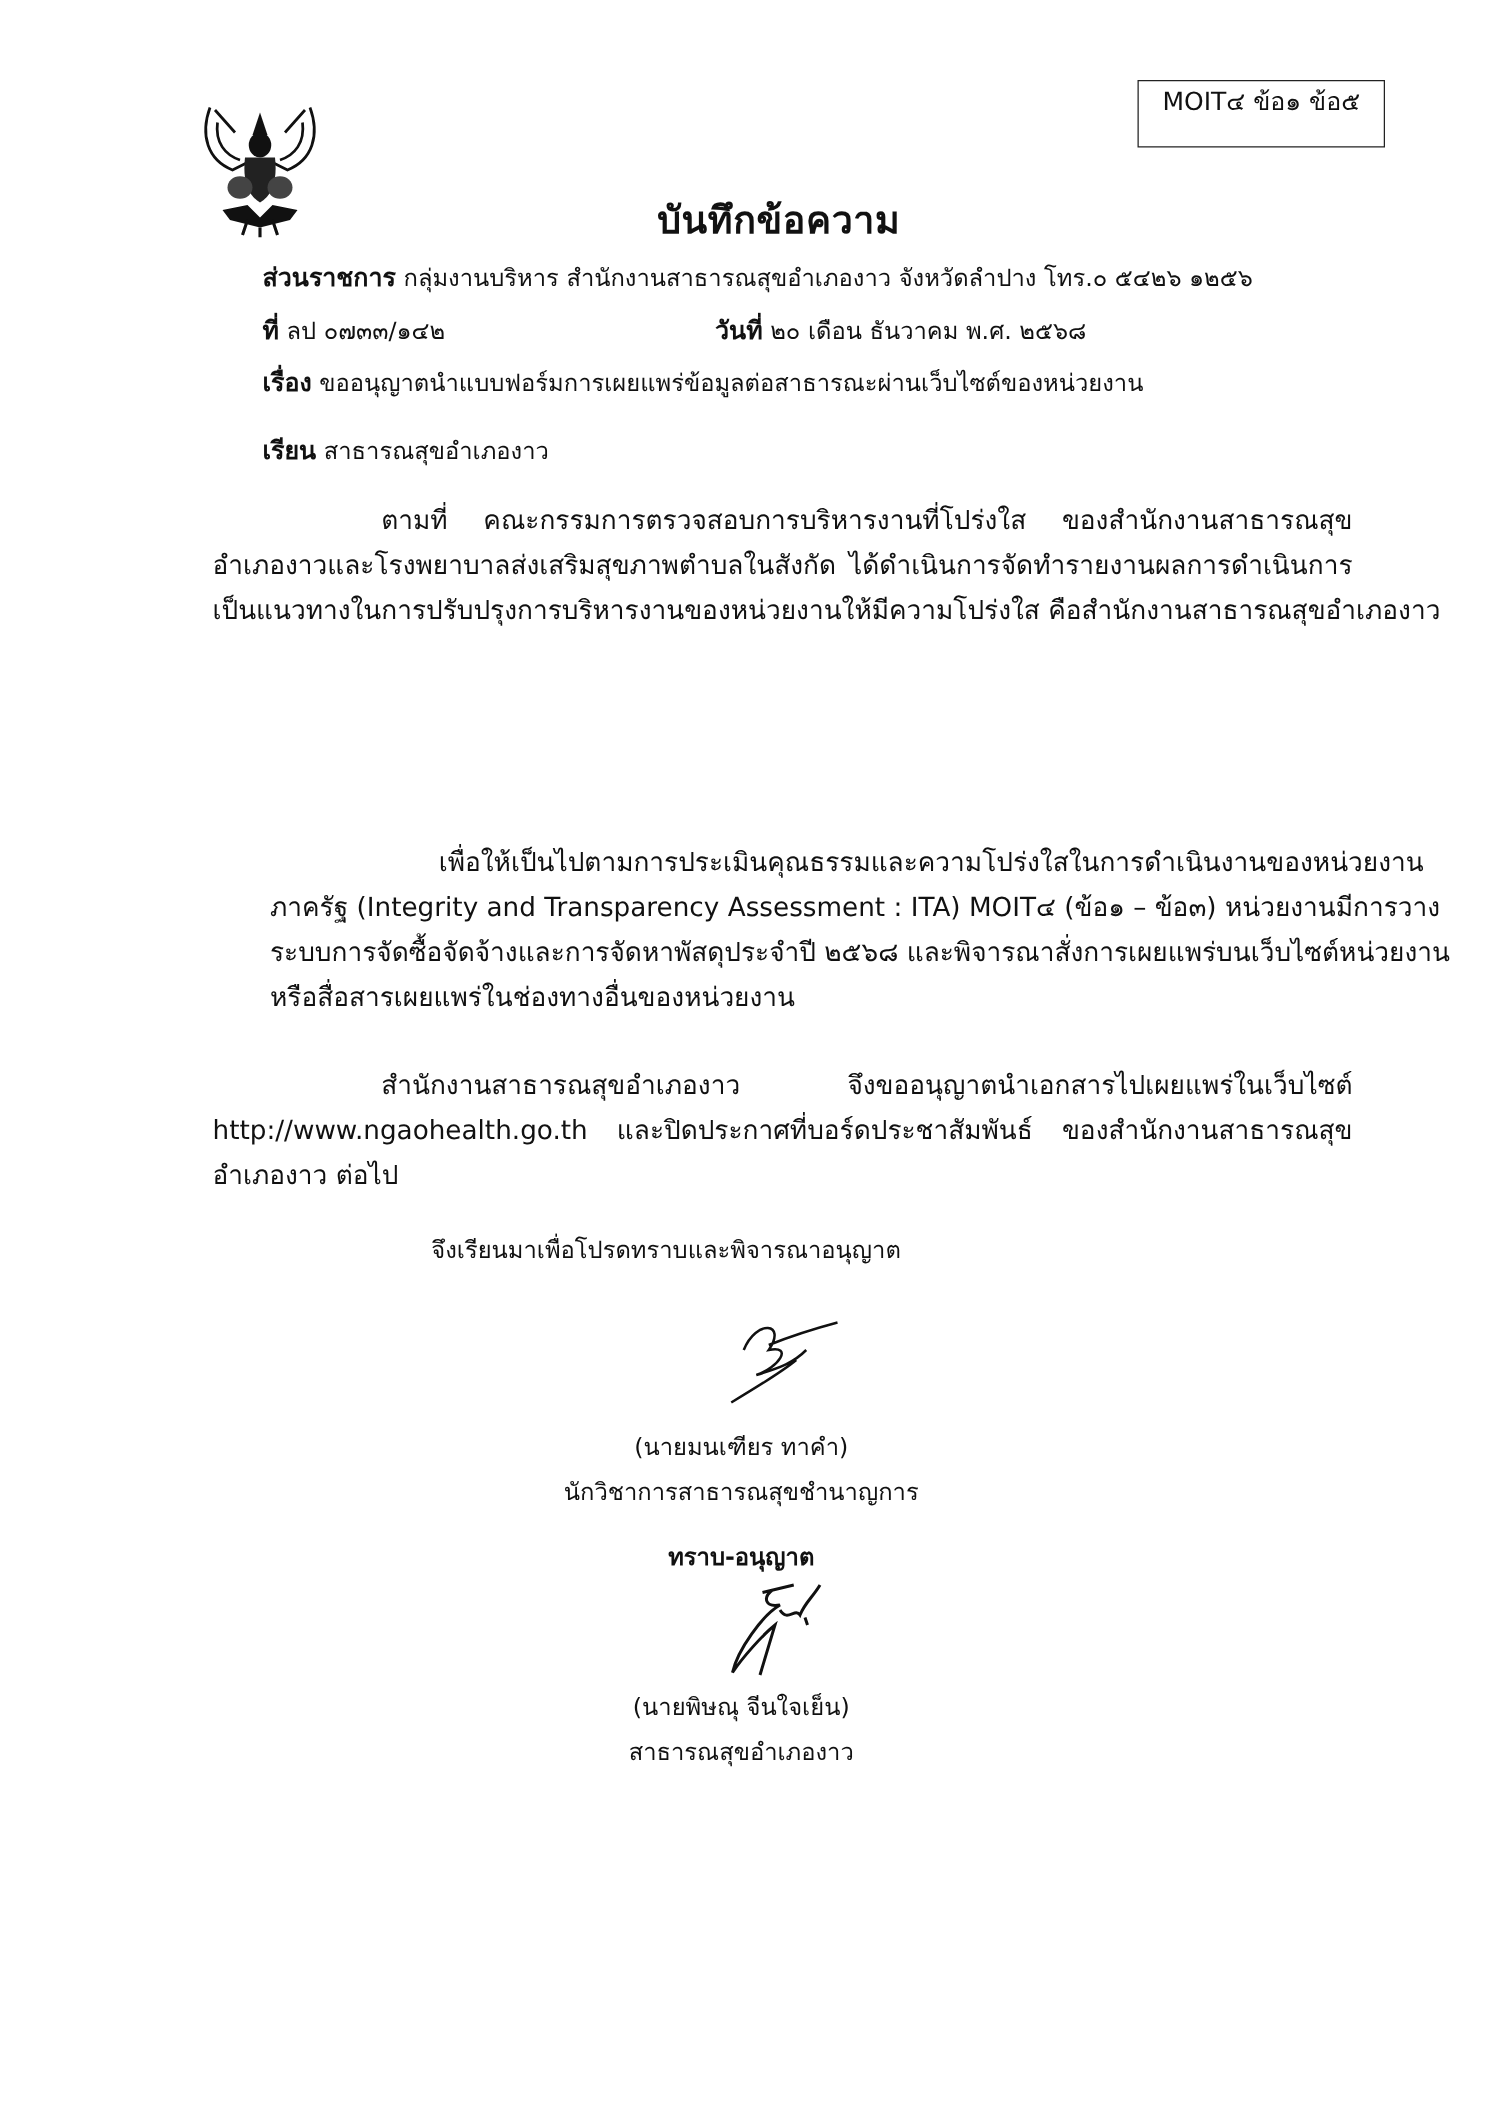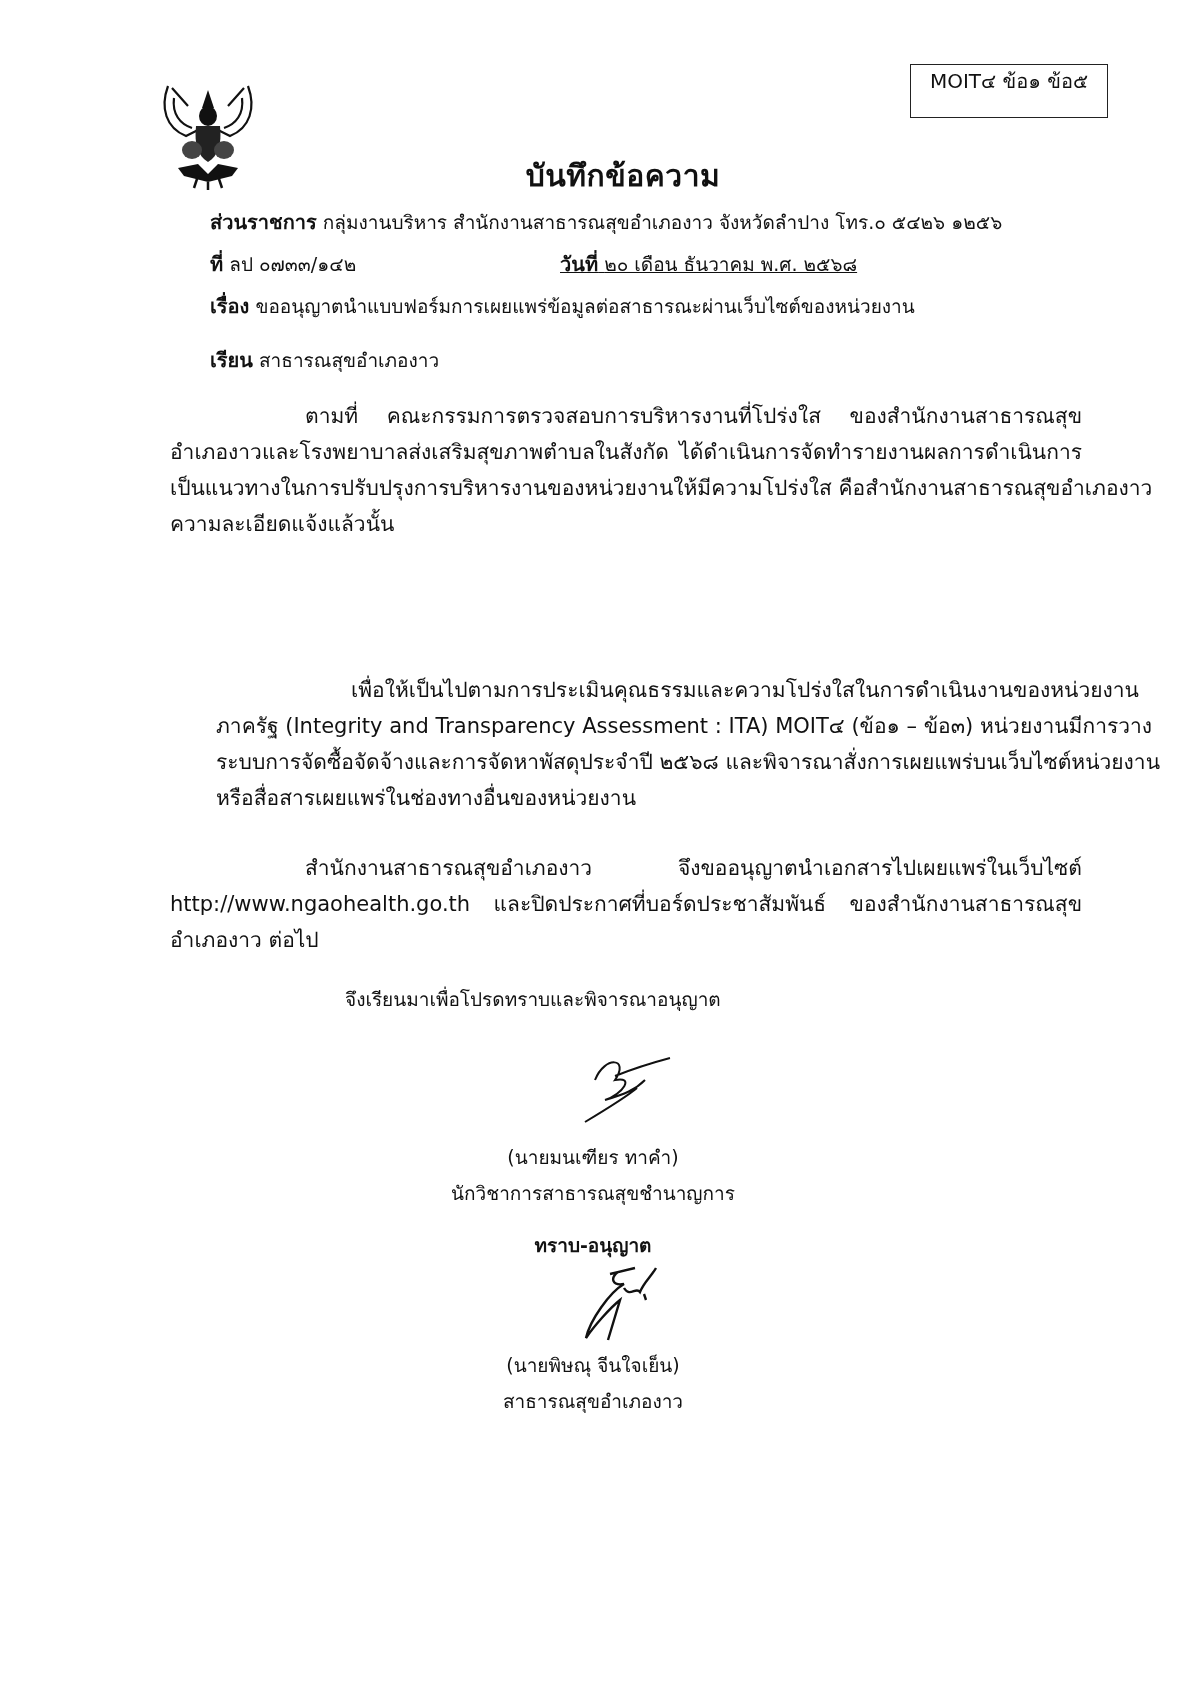--- a/index.html
+++ b/index.html
@@ -60,40 +60,39 @@
 
 <div class="abs line" style="top:206px;">
   <b>ส่วนราชการ</b>
   <span>กลุ่มงานบริหาร สำนักงานสาธารณสุขอำเภองาว จังหวัดลำปาง   โทร.๐ ๕๔๒๖ ๑๒๕๖</span>
 </div>
 
 <div class="abs line" style="top:248px;">
   <b>ที่</b>
   <span>ลป  ๐๗๓๓/๑๔๒</span>
 </div>
-<div class="abs line" style="top:248px; left:520px;text-decoration:underline;">
+<div class="abs line" style="top:248px; left:532px;">
   <b>วันที่</b>
   <span>๒๐ เดือน ธันวาคม พ.ศ. ๒๕๖๘</span>
 </div>
 
 <div class="abs line" style="top:290px;">
   <b>เรื่อง</b>
   <span>ขออนุญาตนำแบบฟอร์มการเผยแพร่ข้อมูลต่อสาธารณะผ่านเว็บไซต์ของหน่วยงาน</span>
 </div>
 
 <div class="abs line" style="top:344px;">
   <b>เรียน</b>
   <span>สาธารณสุขอำเภองาว</span>
 </div>
 
 <div class="abs para" style="top:398px;">
   <span class="l indent">ตามที่ คณะกรรมการตรวจสอบการบริหารงานที่โปร่งใส ของสำนักงานสาธารณสุข</span>
   <span class="l">อำเภองาวและโรงพยาบาลส่งเสริมสุขภาพตำบลในสังกัด ได้ดำเนินการจัดทำรายงานผลการดำเนินการ</span>
   <span class="l">เป็นแนวทางในการปรับปรุงการบริหารงานของหน่วยงานให้มีความโปร่งใส คือสำนักงานสาธารณสุขอำเภองาว</span>
-  <span class="l last">ความละเอียดแจ้งแล้วนั้น</span>
 </div>
 
 <div class="abs para" style="top:672px;margin-left:46px;">
   <span class="l indent">เพื่อให้เป็นไปตามการประเมินคุณธรรมและความโปร่งใสในการดำเนินงานของหน่วยงาน</span>
   <span class="l">ภาครัฐ (Integrity and Transparency Assessment : ITA) MOIT๔ (ข้อ๑ – ข้อ๓) หน่วยงานมีการวาง</span>
   <span class="l">ระบบการจัดซื้อจัดจ้างและการจัดหาพัสดุประจำปี ๒๕๖๘ และพิจารณาสั่งการเผยแพร่บนเว็บไซต์หน่วยงาน</span>
   <span class="l last">หรือสื่อสารเผยแพร่ในช่องทางอื่นของหน่วยงาน</span>
 </div>
 
 <div class="abs para" style="top:850px;">

